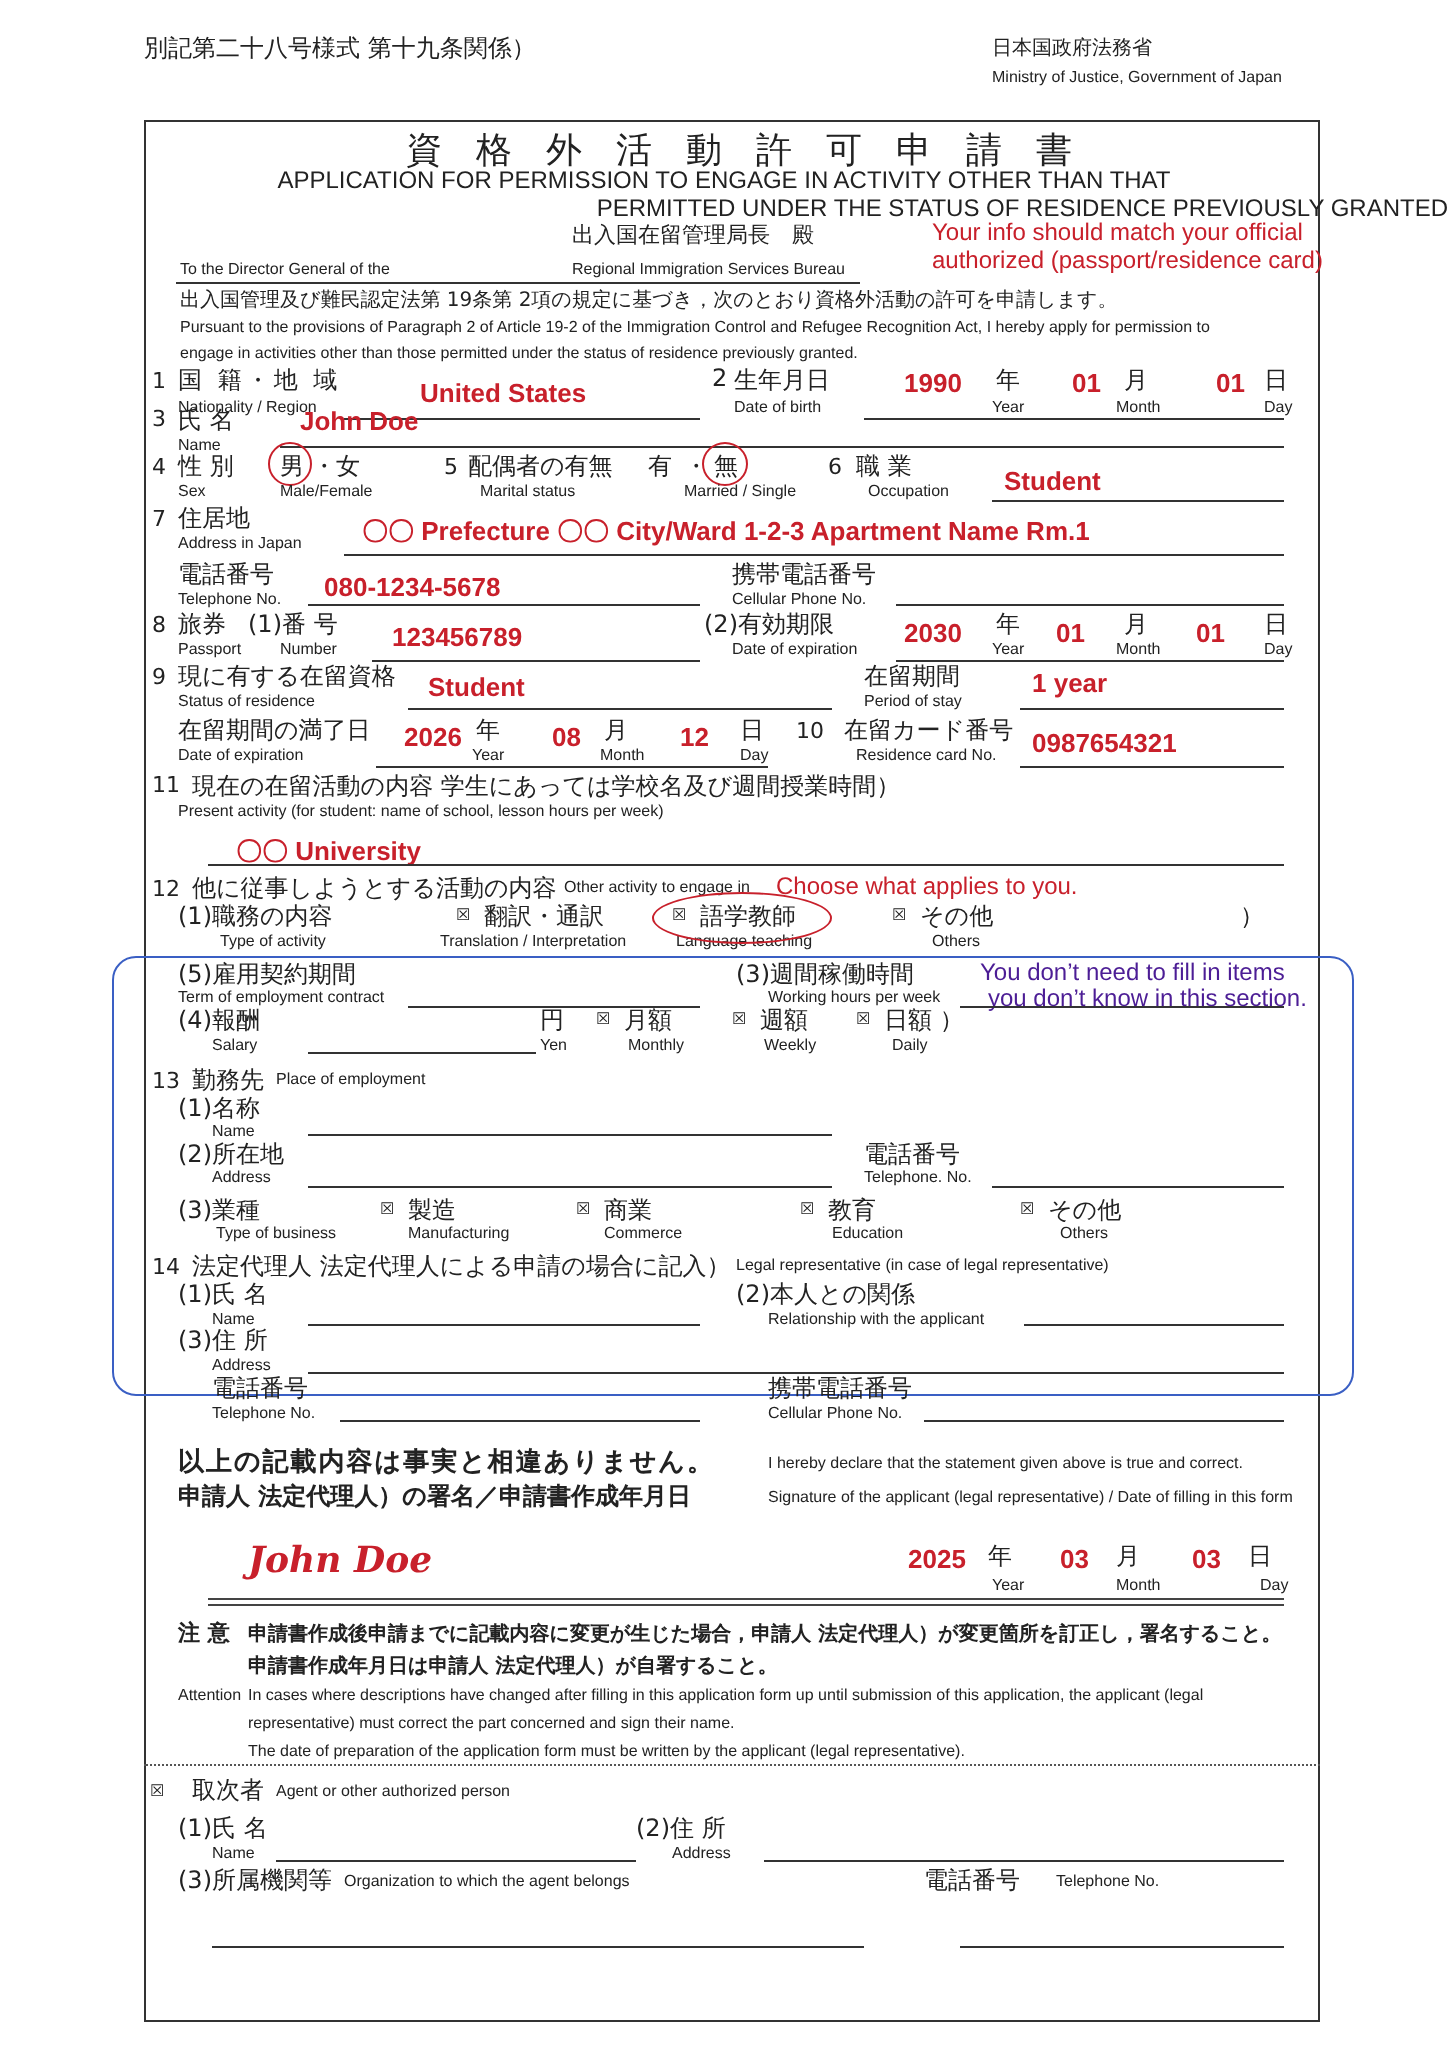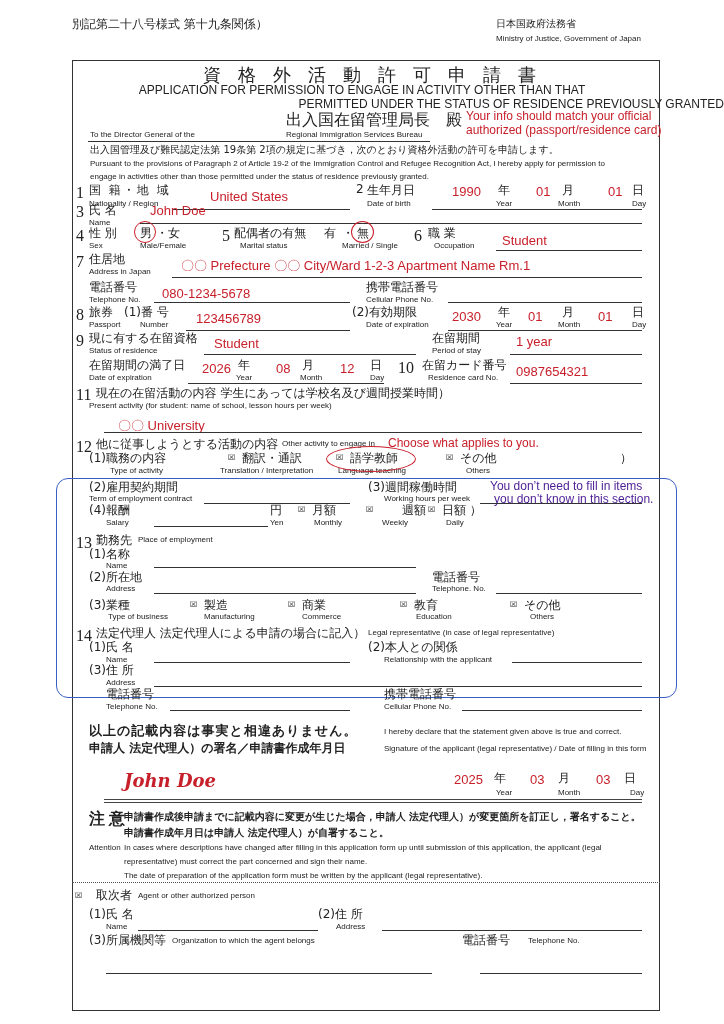--- a/index.html
+++ b/index.html
@@ -2,23 +2,23 @@
 <html><head>
 <meta charset="utf-8">
 <style>
   html,body{margin:0;padding:0;background:#fff;}
   body{width:724px;height:1024px;position:relative;overflow:hidden;font-family:"DejaVu Sans",sans-serif;color:#222;}
   .abs{position:absolute;white-space:nowrap;}
   .jp{font-family:"DejaVu Sans",sans-serif;}
   .en{font-family:"Liberation Sans",sans-serif;}
   .t8{font-size:8px;}
   .t10{font-size:10px;}
-  .t11{font-size:16px;font-family:Liberation Serif, serif;}
+  .t11{font-size:11px;}
   .t12{font-size:12px;}
-  .t13{font-size:13px;}
+  .t13{font-size:13px;font-weight:bold;}
   .red{color:#c8202b;font-family:"Liberation Sans",sans-serif;}
   .blue{color:#4c1d95;font-family:"Liberation Sans",sans-serif;}
   .line{position:absolute;height:0;border-top:1.5px solid #333;}
   .frame{position:absolute;left:72px;top:60px;width:588px;height:951px;border:1px solid #333;box-sizing:border-box;}
   .dbl{position:absolute;left:104px;width:538px;border-top:1px solid #444;border-bottom:1px solid #444;height:2px;}
   .dotted{position:absolute;left:72px;width:588px;border-top:1px dotted #555;}
   .ring{position:absolute;border:1.5px solid #c8202b;border-radius:50%;box-sizing:border-box;}
   .bluebox{position:absolute;left:56px;top:478px;width:621px;height:220px;border:1.5px solid #3a5fc4;border-radius:12px;box-sizing:border-box;}
   .cb{font-size:8px;}
   .sig{font-family:"DejaVu Serif",serif;font-style:italic;font-weight:bold;color:#c8202b;font-size:18px;}
@@ -182,37 +182,37 @@
 <div class="ring" style="left:326px;top:446px;width:90px;height:26px;"></div>
 <div class="abs cb" style="left:446px;top:453px;">☒</div>
 <div class="abs jp t12" style="left:460px;top:450px;">その他</div>
 <div class="abs en t8" style="left:466px;top:466px;">Others</div>
 <div class="abs jp t12" style="left:620px;top:450px;">）</div>
 
 <div class="bluebox"></div>
 <div class="abs blue t12" style="left:490px;top:479px;">You don’t need to fill in items</div>
 <div class="abs blue t12" style="left:494px;top:492px;">you don’t know in this section.</div>
 
-<div class="abs jp t12" style="left:89px;top:479px;">(2)雇用契約期間</div>
+<div class="abs jp t12" style="left:89px;top:479px;">(5)雇用契約期間</div>
 <div class="abs en t8" style="left:89px;top:494px;">Term of employment contract</div>
 <div class="line" style="left:204px;top:503px;width:146px;"></div>
 <div class="abs jp t12" style="left:368px;top:479px;">(3)週間稼働時間</div>
 <div class="abs en t8" style="left:384px;top:494px;">Working hours per week</div>
 <div class="line" style="left:480px;top:503px;width:162px;"></div>
 
 <div class="abs jp t12" style="left:89px;top:502px;">(4)報酬</div>
 <div class="abs en t8" style="left:106px;top:518px;">Salary</div>
 <div class="line" style="left:154px;top:526px;width:114px;"></div>
 <div class="abs jp t12" style="left:270px;top:502px;">円</div>
 <div class="abs en t8" style="left:270px;top:518px;">Yen</div>
 <div class="abs cb" style="left:298px;top:505px;">☒</div>
 <div class="abs jp t12" style="left:312px;top:502px;">月額</div>
 <div class="abs en t8" style="left:314px;top:518px;">Monthly</div>
 <div class="abs cb" style="left:366px;top:505px;">☒</div>
-<div class="abs jp t12" style="left:380px;top:502px;margin-left:22px;">週額</div>
+<div class="abs jp t12" style="left:380px;top:502px;">週額</div>
 <div class="abs en t8" style="left:382px;top:518px;">Weekly</div>
 <div class="abs cb" style="left:428px;top:505px;">☒</div>
 <div class="abs jp t12" style="left:442px;top:502px;">日額 ）</div>
 <div class="abs en t8" style="left:446px;top:518px;">Daily</div>
 
 <div class="abs jp t11" style="left:76px;top:534px;">13</div>
 <div class="abs jp t12" style="left:96px;top:532px;">勤務先</div>
 <div class="abs en t8" style="left:138px;top:535px;">Place of employment</div>
 <div class="abs jp t12" style="left:89px;top:546px;">(1)名称</div>
 <div class="abs en t8" style="left:106px;top:561px;">Name</div>

